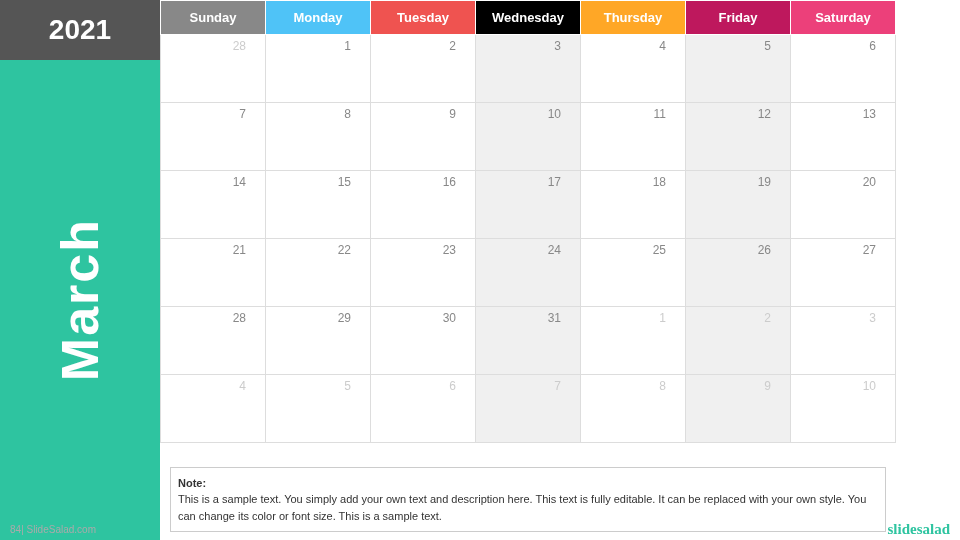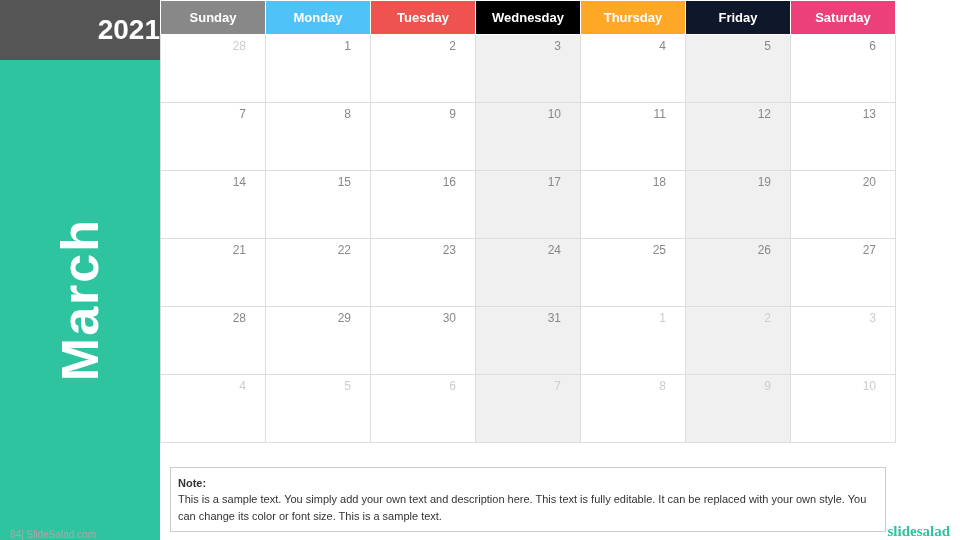--- a/index.html
+++ b/index.html
@@ -19,21 +19,21 @@
       width: 160px;
       height: 540px;
       display: flex;
       flex-direction: column;
     }
     .sidebar-top {
       background: #555555;
       height: 60px;
       display: flex;
       align-items: center;
-      justify-content: flex-end;
+      justify-content: center;
     }
     .sidebar-year {
       color: #ffffff;
       font-size: 28px;
       font-weight: bold;
     }
     .sidebar-main {
       background: #2EC4A0;
       flex: 1;
       display: flex;
@@ -79,21 +79,21 @@
       font-size: 13px;
       font-weight: bold;
       color: #ffffff;
       border: 1px solid #ffffff;
     }
     .hdr-sunday { background: #888888; }
     .hdr-monday { background: #4FC3F7; }
     .hdr-tuesday { background: #EF5350; }
     .hdr-wednesday { background: #000000; }
     .hdr-thursday { background: #FFA726; margin-left: 28px; }
-    .hdr-friday { background: #0f172a; }
+    .hdr-friday { background: #be185d; }
     .hdr-saturday { background: #EC407A; }
 
     
     table.calendar tbody tr {
       height: 68px;
     }
     table.calendar tbody td {
       border: 1px solid #dddddd;
       vertical-align: top;
       padding: 4px 19px;
@@ -128,21 +128,21 @@
     }
 
     
     .footer {
       position: absolute;
       bottom: 0;
       left: 0;
       width: 960px;
       height: 22px;
       display: flex;
-      align-items: flex-end;
+      align-items: center;
       justify-content: space-between;
       padding: 0 10px;
       font-size: 10px;
       color: #aaaaaa;
     }
     .footer-brand {
       font-size: 15px;
       color: #888888;
       font-family: Liberation Serif, serif;
     }

